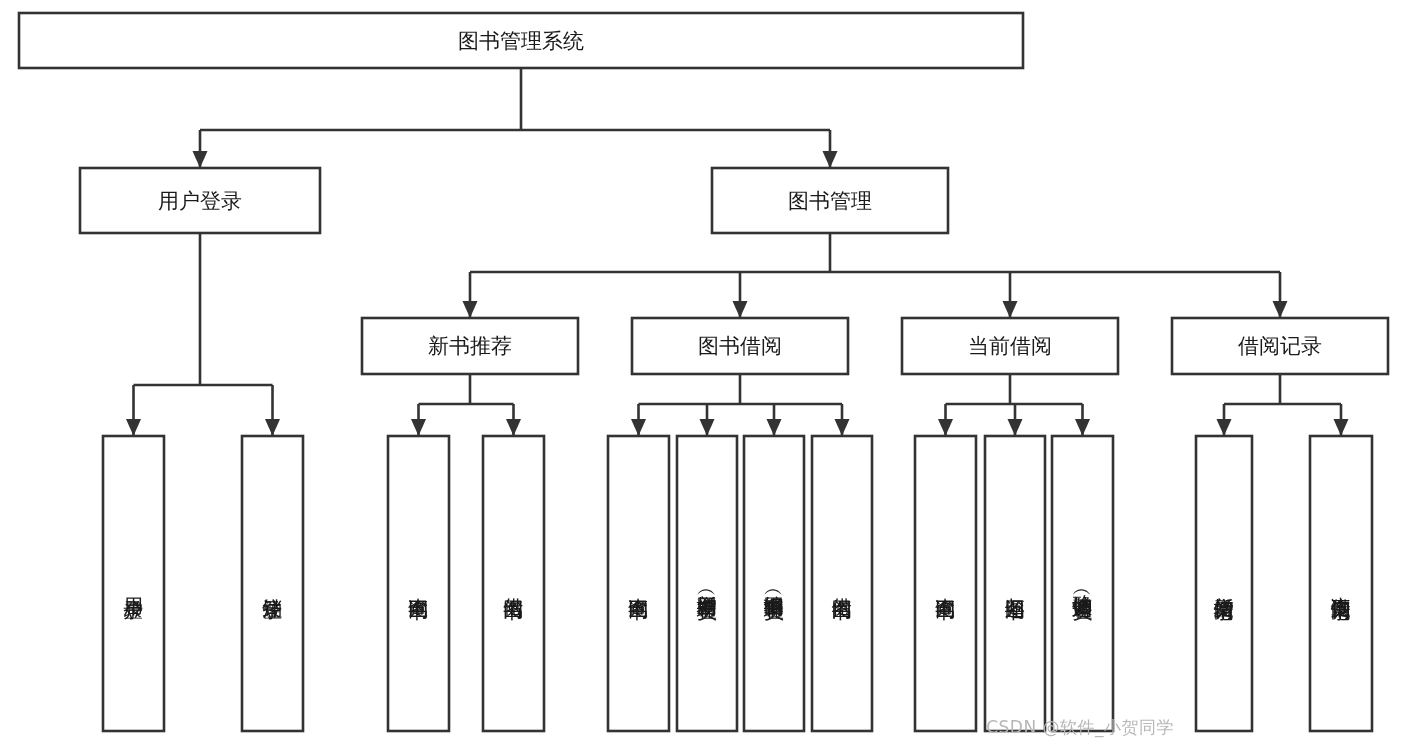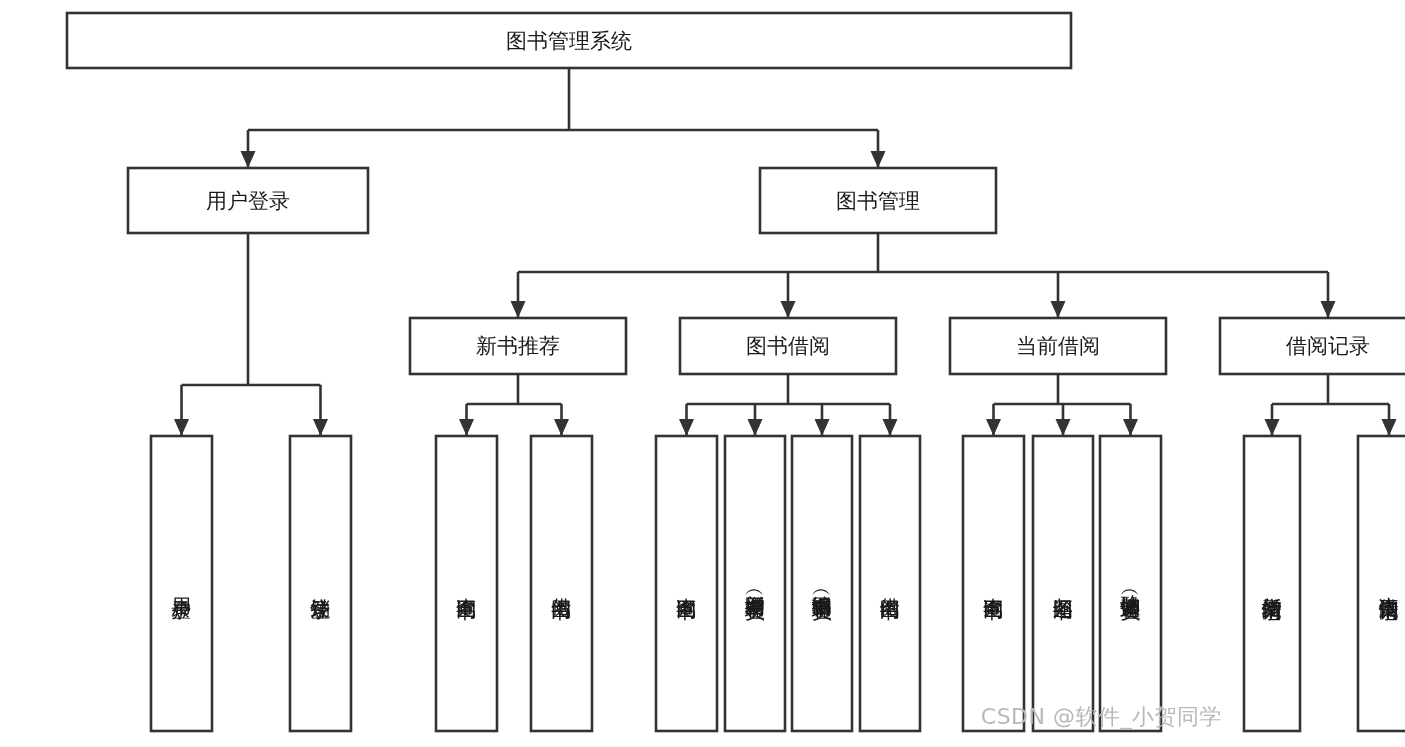--- a/index.html
+++ b/index.html
@@ -11,21 +11,20 @@
     width: 1405px;
     height: 747px;
     font-family: "DejaVu Sans", "Liberation Sans", sans-serif;
     overflow: hidden;
   }
   #diagram-root {
     position: relative;
     width: 1190px;
     height: 747px;
     background: #ffffff;
-    margin-left: 48px;
   }
   svg.diagram {
     position: absolute;
     left: 0;
     top: 0;
     width: 1405px;
     height: 747px;
     display: block;
   }
   .node-box {
@@ -63,23 +62,23 @@
     display: flex;
     align-items: center;
     justify-content: center;
     text-align: center;
     pointer-events: none;
     white-space: nowrap;
   }
   .watermark {
     position: absolute;
     right: 16px;
-    bottom: 15px;
-    font-family: "DejaVu Sans", "Liberation Sans", sans-serif;
-    font-size: 22px;
+    bottom: 8px;
+    font-family: "DejaVu Sans", "Liberation Sans", sans-serif;
+    font-size: 17px;
     color: #b8b8b8;
     letter-spacing: 0.5px;
     white-space: nowrap;
   }
 </style>
 </head>
 <body>
 
 <div id="diagram-root">
   <svg class="diagram" viewBox="0 0 1405 747" preserveAspectRatio="none" xmlns="http://www.w3.org/2000/svg">

